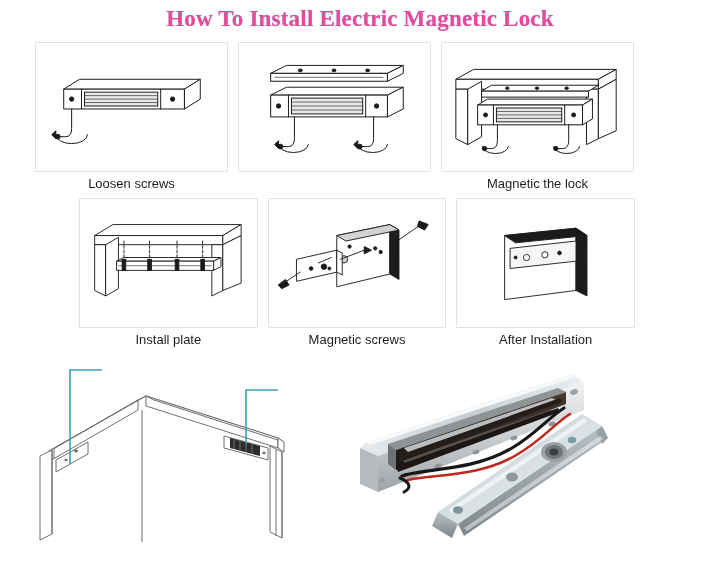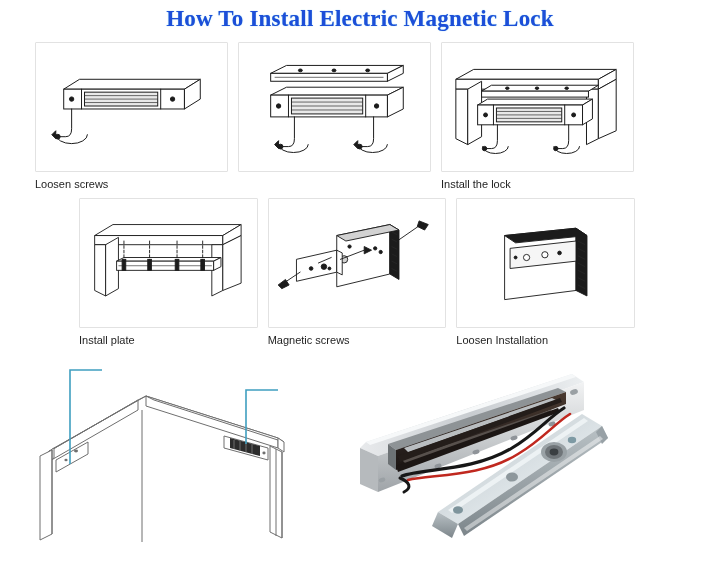--- a/index.html
+++ b/index.html
@@ -6,36 +6,36 @@
   body{
     width:720px;height:561px;overflow:hidden;background:#ffffff;
     font-family:"Liberation Sans",sans-serif;position:relative;
   }
   .page{position:relative;width:720px;height:561px;}
 
   
   .title{
     position:absolute;left:0;top:6px;width:720px;text-align:center;
     font-family:"Liberation Serif",serif;font-weight:bold;font-size:23px;
-    color:#1d4ed8;letter-spacing:.2px;
+    color:#ec4899;letter-spacing:.2px;
     text-shadow:0 0 1px rgba(90,190,230,.85);
     white-space:nowrap;
   }
 
   
   .grid{position:absolute;left:35px;top:42px;width:600px;}
   .row{display:flex;gap:10px;}
   .cell{width:193px;}
   .panel{
     height:128px;border:1px solid #e2e2e2;background:#fff;
     position:relative;overflow:hidden;border-radius:1px;
     box-shadow:0 0 0 0 transparent;
   }
   .cap{
-    text-align:left;font-size:11px;color:#1e1e1e;
+    text-align:center;font-size:13px;color:#1e1e1e;
     padding-top:5px;padding-bottom:5px;line-height:14px;white-space:nowrap;
   }
   .row2{margin-top:2px;margin-left:44px;}
   svg.art{display:block;width:100%;height:100%;}
   .ln{fill:none;stroke:#1a1a1a;stroke-width:1;stroke-linejoin:round;stroke-linecap:round;}
   .ln-t{fill:none;stroke:#2b2b2b;stroke-width:.7;}
   .fillw{fill:#ffffff;stroke:#1a1a1a;stroke-width:1;}
   .fillg{fill:#e9e9e9;stroke:#1a1a1a;stroke-width:1;}
   .fillgr{fill:#d2d2d2;stroke:#1a1a1a;stroke-width:1;}
   .fillk{fill:#1b1b1b;stroke:#1b1b1b;stroke-width:1;}
@@ -158,21 +158,21 @@
             <ellipse class="fillk" cx="133" cy="72" rx="2" ry="2"></ellipse>
 
             <path class="ln" d="M56 82 L56 98 Q56 106 50 106 L45 106" stroke-width="2.2"></path>
             <ellipse class="fillk" cx="43" cy="106" rx="2.2" ry="2.2"></ellipse>
             <path class="ln" d="M41 104 A13 7 0 1 0 67 104" stroke-width="1"></path>
             <path class="ln" d="M128 82 L128 98 Q128 106 122 106 L117 106" stroke-width="2.2"></path>
             <ellipse class="fillk" cx="115" cy="106" rx="2.2" ry="2.2"></ellipse>
             <path class="ln" d="M113 104 A13 7 0 1 0 139 104" stroke-width="1"></path>
           </svg>
         </div>
-        <div class="cap">Install the lock</div>
+        <div class="cap">Magnetic the lock</div>
       </div>
     </div>
 
     <div class="row row2">
 
       <div class="cell">
         <div class="panel">
           <svg class="art" viewBox="0 0 193 128">
 
             <polygon class="fillw" points="16,34 156,34 176,22 36,22"></polygon>
@@ -256,21 +256,21 @@
             <line class="ln-t" x1="132" y1="80" x2="140" y2="84"></line>
             <line class="ln-t" x1="132" y1="88" x2="140" y2="92"></line>
 
             <polygon class="fill2" points="58,48 130,40 130,62 58,70"></polygon>
             <ellipse class="fillw" cx="76" cy="58" rx="3.4" ry="3.4"></ellipse>
             <ellipse class="fillw" cx="96" cy="55" rx="3.4" ry="3.4"></ellipse>
             <ellipse class="fillk" cx="112" cy="53" rx="2" ry="2"></ellipse>
             <ellipse class="fillk" cx="64" cy="58" rx="1.6" ry="1.6"></ellipse>
           </svg>
         </div>
-        <div class="cap">Loosen Installation</div>
+        <div class="cap">After Installation</div>
       </div>
     </div>
   </div>
 
   <div class="door">
     <svg width="330" height="206" viewBox="0 0 330 206">
 
       <polygon class="dfill" points="110,48 20,100 20,110 110,58"></polygon>
       <polygon class="dfill" points="110,48 118,44 26,96 20,100"></polygon>
       <polygon class="dfill" points="26,96 26,106 20,110 20,100"></polygon>

